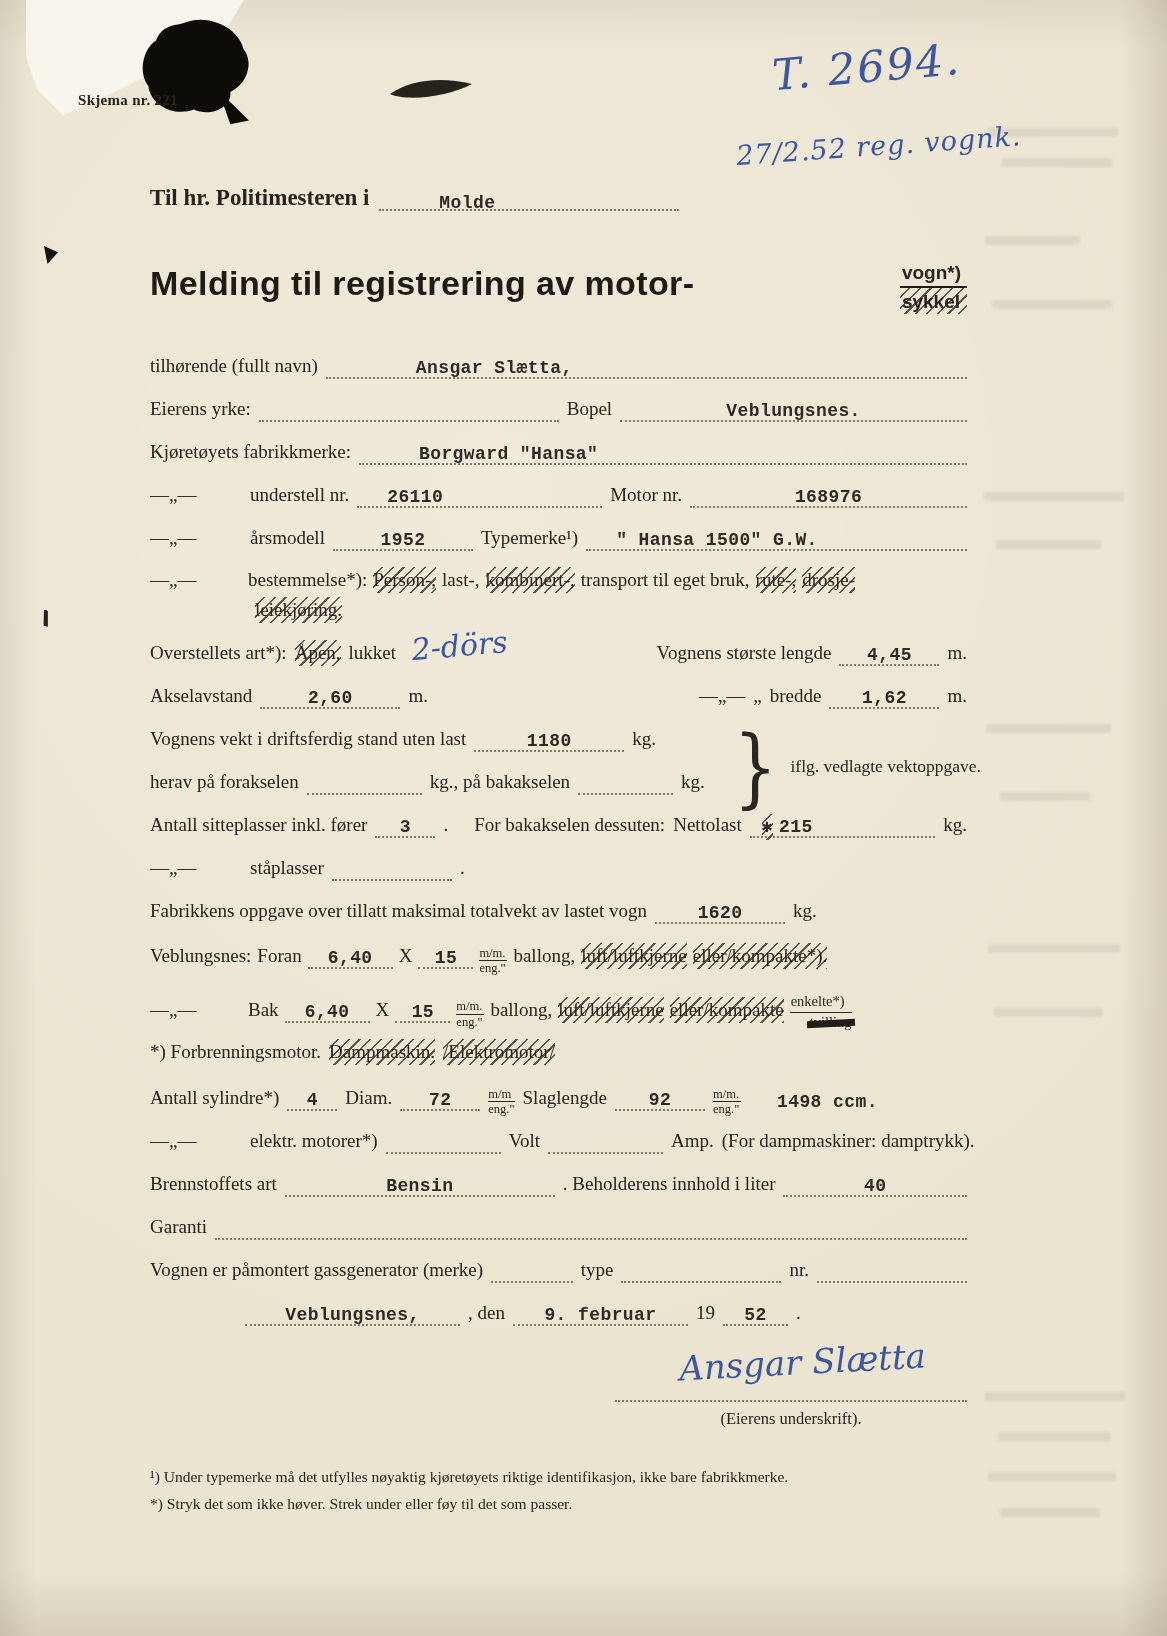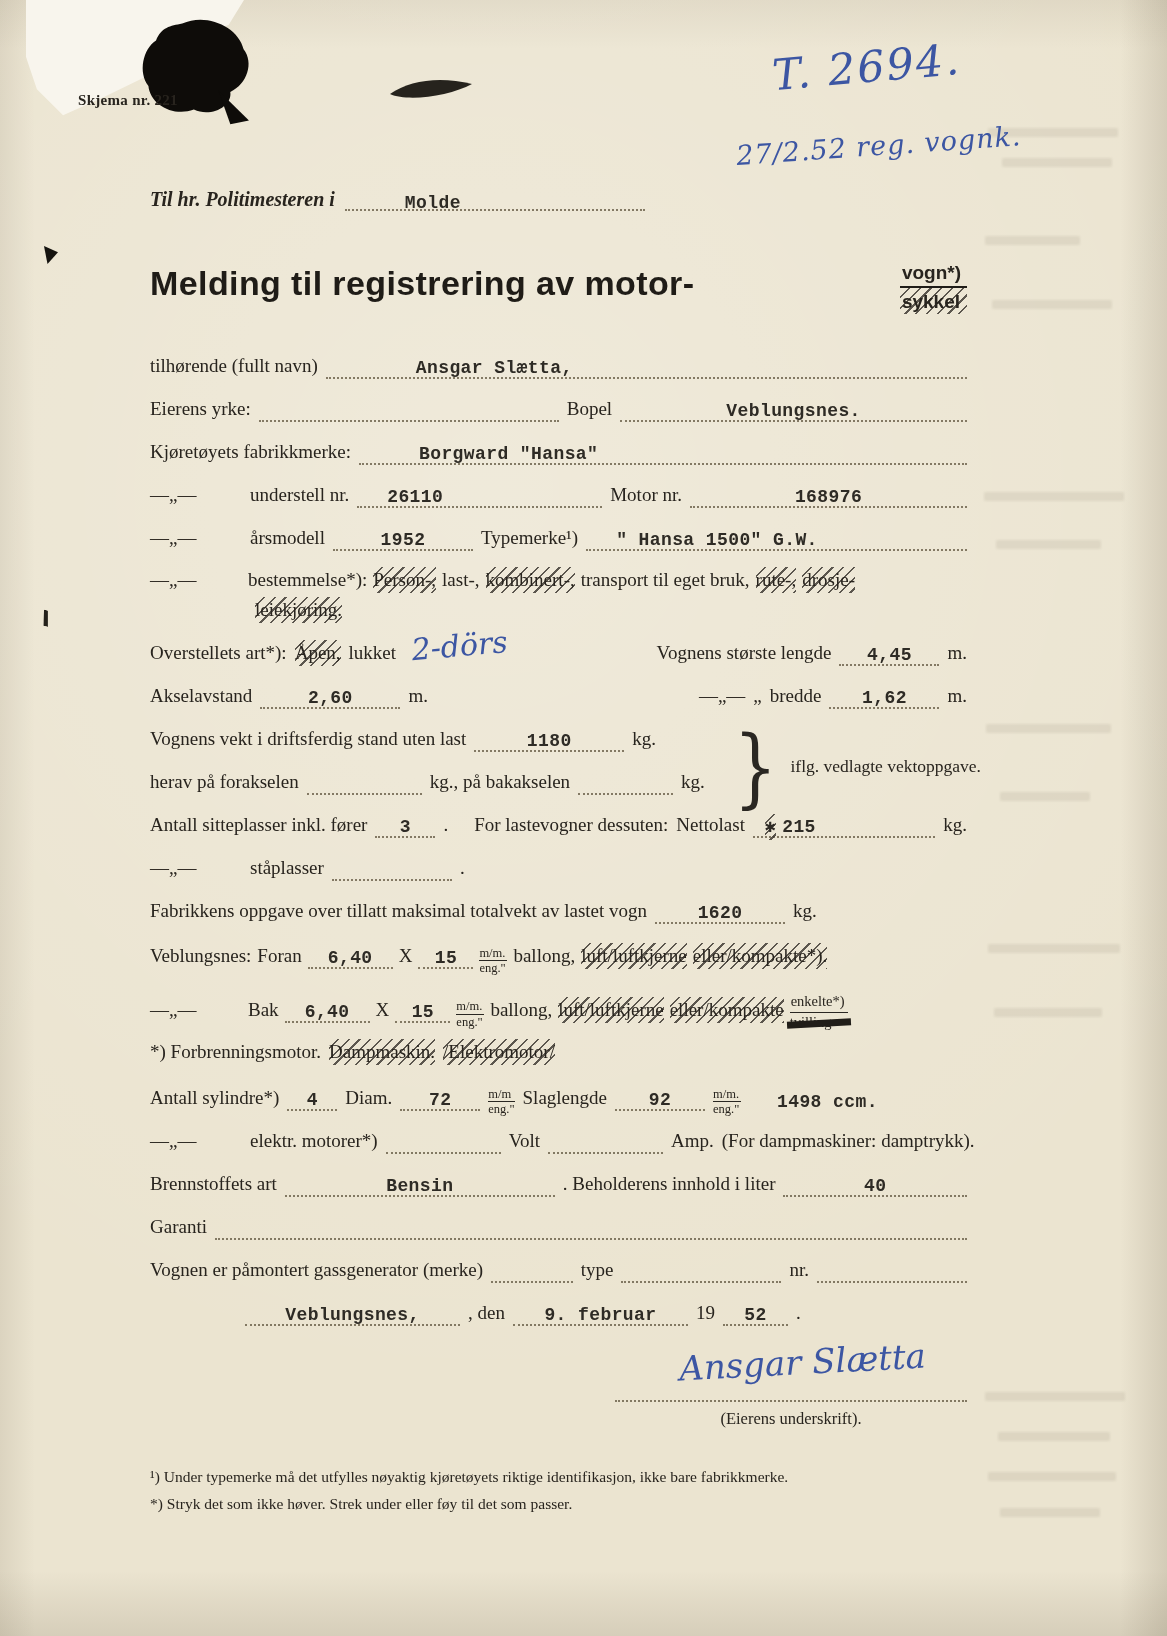--- a/index.html
+++ b/index.html
@@ -29,31 +29,31 @@
   .ty{font-family:"Liberation Mono", monospace;font-weight:700;font-size:18px;color:#2e2b25;transform:translateY(4px);letter-spacing:.4px;white-space:nowrap;}
   .ink{font-family:"DejaVu Serif", serif;font-style:italic;color:#3c56a3;}
   .sl{background-image:repeating-linear-gradient(135deg, transparent 0 6px, rgba(55,50,44,.8) 6px 7.6px);}
   .scratch{position:relative;}
   .scratch::after{content:"";position:absolute;left:-3px;right:-3px;top:38%;height:7px;background:#201d18;transform:rotate(-3deg);}
   
   .skjema{position:absolute;left:78px;top:92px;font-size:15px;font-weight:700;letter-spacing:.3px;}
   .hand1{position:absolute;left:772px;top:42px;font-size:43px;transform:rotate(-5deg);letter-spacing:2px;}
   .hand2{position:absolute;left:736px;top:130px;font-size:27px;transform:rotate(-4deg);letter-spacing:1px;}
   .addr-row{display:flex;align-items:flex-end;column-gap:10px;}
-  .addr{font-size:20px;font-weight:700;font-style:italic;}
+  .addr{font-size:23px;font-weight:700;}
   .title-row{display:flex;justify-content:space-between;align-items:center;column-gap:2px;margin:46px 0 42px 0;}
   .title-main{font-family:"Liberation Sans", sans-serif;font-weight:700;font-size:34px;letter-spacing:.4px;color:#1f1c17;}
   .title-frac{display:inline-flex;flex-direction:column;transform:translateY(4px);font-family:"Liberation Sans", sans-serif;font-weight:700;font-size:19px;line-height:1.25;text-align:left;}
   .tf-top{border-bottom:2px solid #1f1c17;padding:0 6px 1px 2px;}
   .tf-bot{padding:2px 6px 0 2px;}
   .frac{display:inline-flex;flex-direction:column;font-size:12.5px;line-height:1.15;vertical-align:middle;transform:translateY(6px);text-align:left;flex:0 0 auto;}
   .frac .ftop{border-bottom:1px solid #2a2722;padding:0 2px 0 0;}
   .stack2{display:inline-flex;flex-direction:column;font-size:14.5px;line-height:1.2;transform:translateY(8px);flex:0 0 auto;}
   .stack2 .stop{border-bottom:1px solid #2a2722;padding:0 3px 1px 1px;}
-  .stack2 .sbot{padding-top:1px;}
+  .stack2 .sbot{padding-top:1px;margin-left:20px;}
   .hand-body{font-size:30px;transform:rotate(-5deg) translateY(-7px);margin:0 8px;flex:0 0 auto;}
   .vekt-block{position:relative;padding-right:278px;}
   .vekt-note{position:absolute;right:-14px;top:-2px;display:flex;align-items:center;height:88px;column-gap:8px;}
   .brace{font-family:"DejaVu Serif", serif;font-size:86px;font-weight:400;line-height:86px;transform:scaleX(.8);color:#2a2722;}
   .vnote{font-size:17.5px;white-space:nowrap;}
   .ccm{margin-left:28px;}
   .date-row{margin-left:95px;margin-top:10px;}
   .sig{width:352px;margin-left:auto;margin-top:4px;text-align:center;}
   .sig-ink{display:block;height:58px;font-size:34px;transform:rotate(-3deg);margin-left:24px;}
   .sig-line{border-bottom:2px dotted rgba(95,84,62,.75);height:0;}
@@ -239,21 +239,21 @@
         <span class="vnote">iflg. vedlagte vektoppgave.</span>
       </div>
     </div>
 
     <div class="row" style="margin-top:4px">
       <span class="lbl">Antall sitteplasser inkl. fører</span>
       <span class="fl w60">
           <span class="ty">3</span>
         </span>
       <span class="lbl">.</span>
-      <span class="lbl" style="margin-left:18px">For lastevogner dessuten:</span>
+      <span class="lbl" style="margin-left:18px">For bakakselen dessuten:</span>
       <span class="lbl">Nettolast</span>
       <span class="fl gr jl pl12">
         <span class="ty sl">✱</span>
         <span class="ty" style="margin-left:6px">215</span>
       </span>
       <span class="lbl">kg.</span>
     </div>
 
     <div class="row">
       <span class="ditto">—„—</span>

